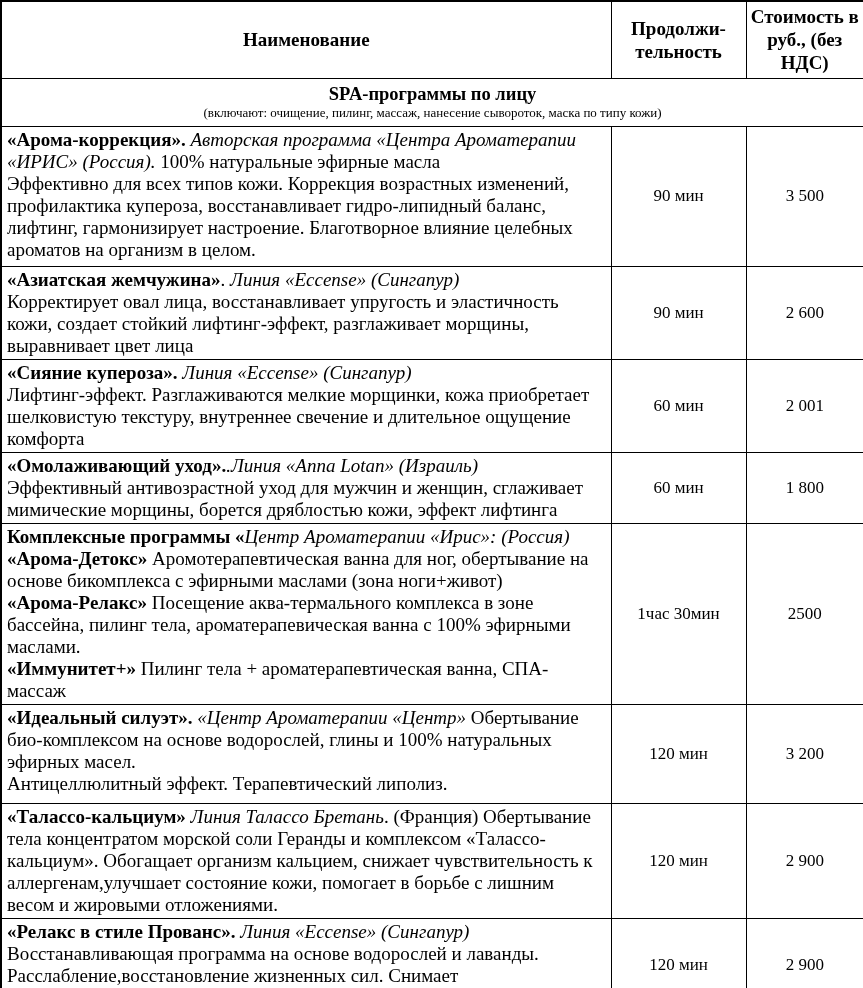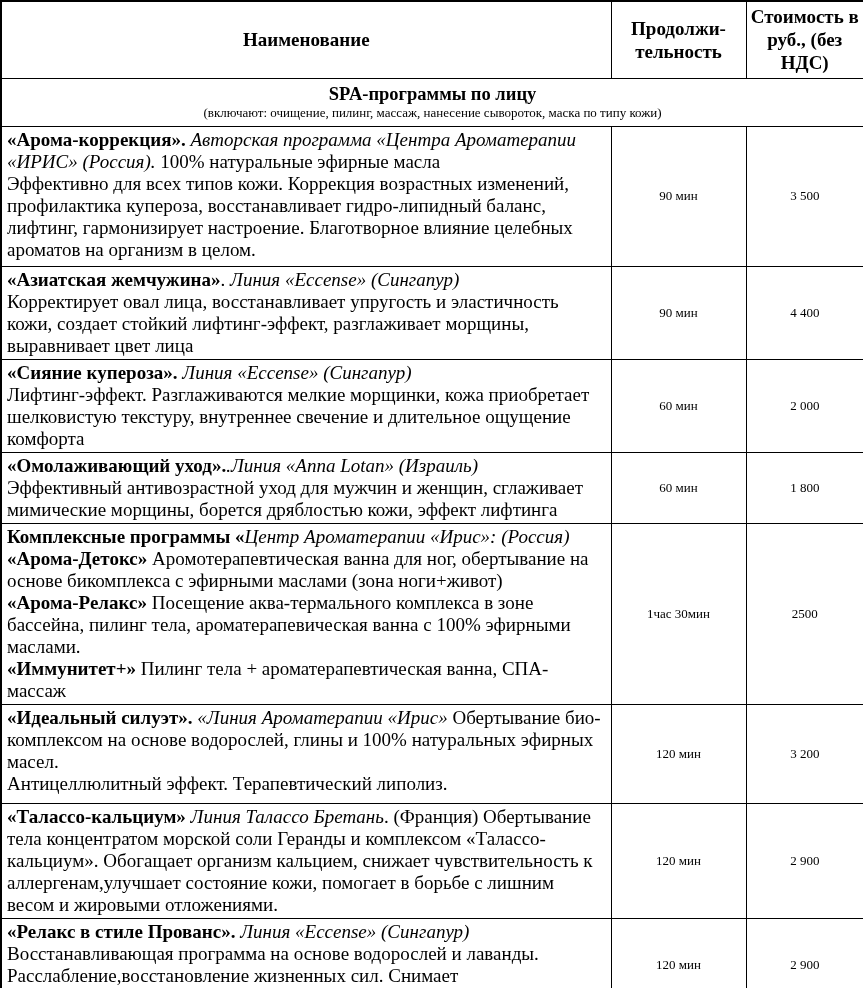--- a/index.html
+++ b/index.html
@@ -49,21 +49,21 @@
     font-size: 13px;
     line-height: 1.2;
   }
   td.name-cell {
     font-size: 19px;
     line-height: 1.16;
     text-align: left;
     padding: 2px 6px 2px 5px;
   }
   td.dur-cell, td.cost-cell {
-    font-size: 13px;
+    font-size: 17px;
     text-align: center;
     vertical-align: middle;
     white-space: nowrap;
   }
   .seg-bold   { font-weight: bold; }
   .seg-italic { font-style: italic; }
   .seg-normal { }
 </style>
 </head>
 <body>
@@ -92,39 +92,39 @@
         </td>
       </tr>
       <tr style="height: 140px;">
         <td class="name-cell"><span class="seg-bold">«Арома-коррекция». </span><span class="seg-italic">Авторская программа «Центра Ароматерапии «ИРИС» (Россия). </span><span class="seg-normal">100% натуральные эфирные масла</span><br><span class="seg-normal">Эффективно для всех типов кожи. Коррекция возрастных изменений, профилактика купероза, восстанавливает гидро-липидный баланс, лифтинг, гармонизирует настроение. Благотворное влияние целебных ароматов на организм в целом.</span></td>
         <td class="dur-cell">90 мин</td>
         <td class="cost-cell">3 500</td>
       </tr>
       <tr style="height: 85px; font-family: Liberation Serif, serif;">
         <td class="name-cell"><span class="seg-bold">«Азиатская жемчужина»</span><span class="seg-normal">. </span><span class="seg-italic">Линия «Eccense» (Сингапур)</span><br><span class="seg-normal">Корректирует овал лица, восстанавливает упругость и эластичность кожи, создает стойкий лифтинг-эффект, разглаживает морщины, выравнивает цвет лица</span></td>
         <td class="dur-cell">90 мин</td>
-        <td class="cost-cell">4 400</td>
+        <td class="cost-cell">2 600</td>
       </tr>
       <tr style="height: 90px;">
         <td class="name-cell"><span class="seg-bold">«Сияние купероза». </span><span class="seg-italic">Линия «Eccense» (Сингапур)</span><br><span class="seg-normal">Лифтинг-эффект. Разглаживаются мелкие морщинки, кожа приобретает шелковистую текстуру, внутреннее свечение и длительное ощущение комфорта</span></td>
         <td class="dur-cell">60 мин</td>
-        <td class="cost-cell">2 000</td>
+        <td class="cost-cell">2 001</td>
       </tr>
       <tr style="height: 67px; padding-left: 44px;">
         <td class="name-cell"><span class="seg-bold">«Омолаживающий уход».</span><span class="seg-italic">.Линия «Anna Lotan» (Израиль)</span><br><span class="seg-normal">Эффективный антивозрастной уход для мужчин и женщин, сглаживает мимические морщины, борется дряблостью кожи, эффект лифтинга</span></td>
         <td class="dur-cell">60 мин</td>
         <td class="cost-cell">1 800</td>
       </tr>
       <tr style="height: 174px;">
         <td class="name-cell"><span class="seg-bold">Комплексные программы «</span><span class="seg-italic">Центр Ароматерапии «Ирис»: (Россия)</span><br><span class="seg-bold"> «Арома-Детокс» </span><span class="seg-normal">Аромотерапевтическая ванна для ног, обертывание на основе бикомплекса с эфирными маслами (зона ноги+живот)</span><br><span class="seg-bold"> «Арома-Релакс» </span><span class="seg-normal">Посещение аква-термального комплекса в зоне бассейна, пилинг тела, ароматерапевическая ванна с 100% эфирными маслами.</span><br><span class="seg-bold">«Иммунитет+» </span><span class="seg-normal">Пилинг тела + ароматерапевтическая ванна, СПА-массаж</span></td>
         <td class="dur-cell">1час 30мин</td>
         <td class="cost-cell">2500</td>
       </tr>
       <tr style="height: 99px;">
-        <td class="name-cell"><span class="seg-bold">«Идеальный силуэт». </span><span class="seg-italic">«Линия Ароматерапии «Ирис» </span><span class="seg-normal">Обертывание био-комплексом на основе водорослей, глины и 100% натуральных эфирных масел.</span><br><span class="seg-normal">Антицеллюлитный эффект. Терапевтический липолиз.</span></td>
+        <td class="name-cell"><span class="seg-bold">«Идеальный силуэт». </span><span class="seg-italic">«Центр Ароматерапии «Центр» </span><span class="seg-normal">Обертывание био-комплексом на основе водорослей, глины и 100% натуральных эфирных масел.</span><br><span class="seg-normal">Антицеллюлитный эффект. Терапевтический липолиз.</span></td>
         <td class="dur-cell">120 мин</td>
         <td class="cost-cell">3 200</td>
       </tr>
       <tr style="height: 94px;">
         <td class="name-cell"><span class="seg-bold">«Талассо-кальциум» </span><span class="seg-italic">Линия Талассо Бретань</span><span class="seg-normal">. (Франция) Обертывание тела концентратом морской соли Геранды и комплексом «Талассо-кальциум». Обогащает организм кальцием, снижает чувствительность к аллергенам,улучшает состояние кожи, помогает в борьбе с лишним весом и жировыми отложениями.</span></td>
         <td class="dur-cell">120 мин</td>
         <td class="cost-cell">2 900</td>
       </tr>
       <tr style="height: 89px;">
         <td class="name-cell"><span class="seg-bold">«Релакс в стиле Прованс». </span><span class="seg-italic">Линия «Eccense» (Сингапур)</span><br><span class="seg-normal">Восстанавливающая программа на основе водорослей и лаванды. Расслабление,восстановление жизненных сил. Снимает психоэмоциональное напряжение.</span></td>

